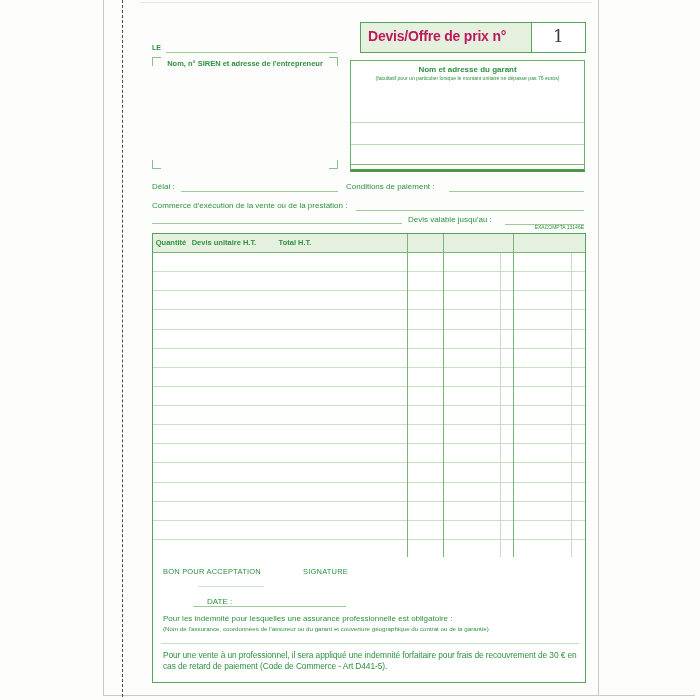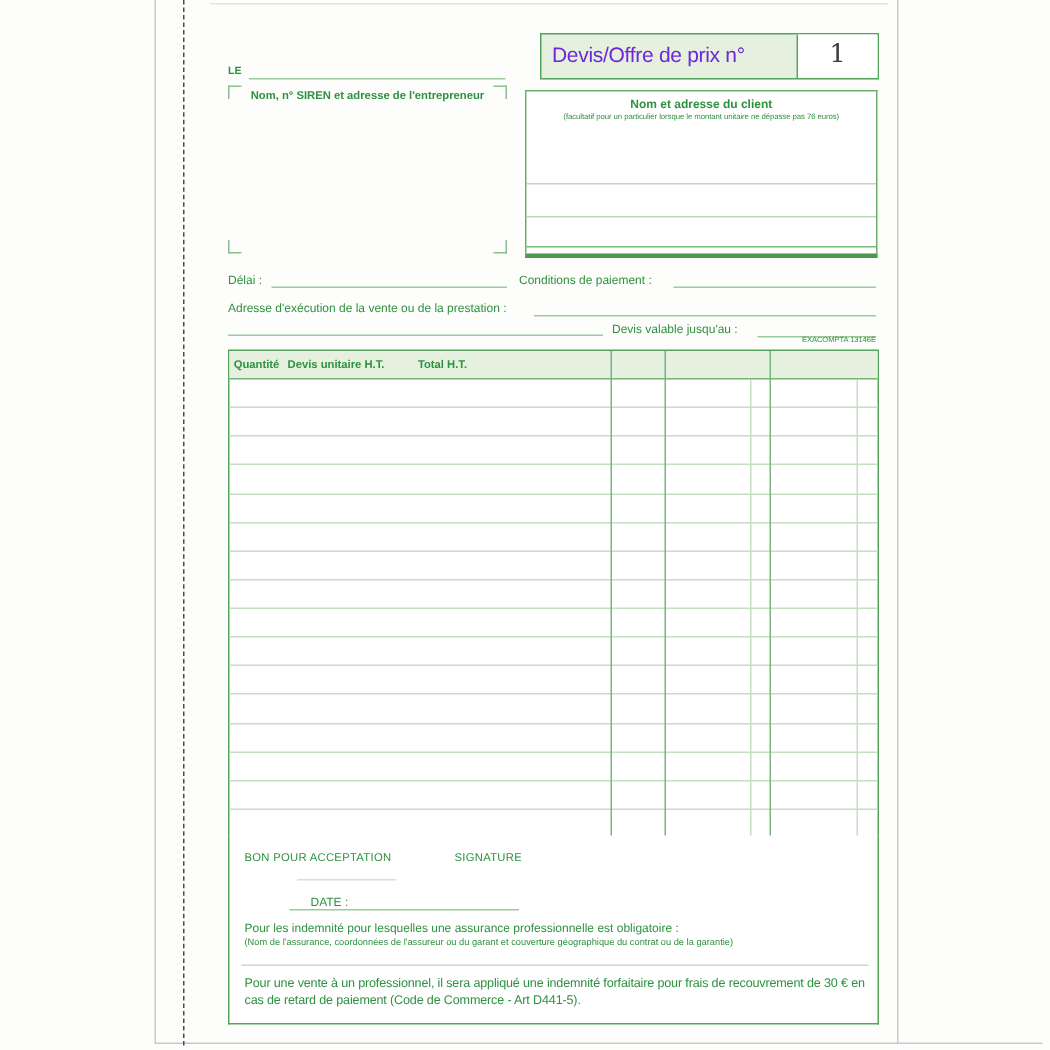--- a/index.html
+++ b/index.html
@@ -14,22 +14,22 @@
   .wline{border-bottom:1px solid var(--green-line,#9ccb99);}
   .mini-line{border-bottom:1px solid #cfe4cc;}
   
   .corner{width:8px;height:8px;}
   .c-tl{border-top:1px solid #8cbd8c;border-left:1px solid #8cbd8c;}
   .c-tr{border-top:1px solid #8cbd8c;border-right:1px solid #8cbd8c;}
   .c-bl{border-bottom:1px solid #8cbd8c;border-left:1px solid #8cbd8c;}
   .c-br{border-bottom:1px solid #8cbd8c;border-right:1px solid #8cbd8c;}
   
   .title-box{display:flex;border:1.5px solid var(--green-border,#55a45c);background:var(--light-fill,#e5f0de);}
-  .title-label{flex:1;font-weight:normal;font-size:14px;line-height:26px;padding-left:7px;
-               color:#6d28d9;letter-spacing:-0.2px;}
+  .title-label{flex:1;font-weight:bold;font-size:14px;line-height:26px;padding-left:7px;
+               color:#be185d;letter-spacing:-0.2px;}
   .title-num{width:53px;background:#ffffff;border-left:1.5px solid var(--green-border,#55a45c);
              text-align:center;font-family:"DejaVu Serif", serif;font-size:17px;line-height:26px;color:#3a3a3a;}
   
   .client-box{border:1px solid #6aaf6a;border-bottom:3px solid #4a9a4a;background:#fff;}
   .client-title{font-weight:bold;font-size:8px;text-align:center;margin-top:4px;}
   .client-sub{font-size:5.2px;text-align:center;margin-top:1px;letter-spacing:-0.05px;white-space:nowrap;}
   .client-line{position:absolute;left:0;right:0;height:0;border-top:1px solid #bcd9b8;}
   .client-line.dark{border-top:1px solid #7ab87a;}
   
   .lbl{font-size:8px;white-space:nowrap;}
@@ -76,33 +76,33 @@
   <span class="abs lbl-small" style="left:152px;top:44px;">LE</span>
   <div class="abs wline" style="left:166px;top:44px;width:171px;height:8px;"></div>
 
   <div class="abs corner c-tl" style="left:152px;top:57px;"></div>
   <div class="abs corner c-tr" style="left:329px;top:57px;"></div>
   <div class="abs corner c-bl" style="left:152px;top:160px;"></div>
   <div class="abs corner c-br" style="left:329px;top:160px;"></div>
   <div class="abs lbl-small" style="left:152px;top:59px;width:186px;text-align:center;font-size:7.5px;">Nom, n° SIREN et adresse de l'entrepreneur</div>
 
   <div class="abs client-box" style="left:350px;top:60px;width:233px;height:108px;">
-    <div class="client-title">Nom et adresse du client</div>
+    <div class="client-title">Nom et adresse du garant</div>
     <div class="client-sub">(facultatif pour un particulier lorsque le montant unitaire ne dépasse pas 76 euros)</div>
     <div class="client-line" style="top:61px;"></div>
     <div class="client-line" style="top:83px;"></div>
     <div class="client-line dark" style="top:103px;"></div>
   </div>
 
   <span class="abs lbl" style="left:152px;top:182px;">Délai :</span>
   <div class="abs wline" style="left:181px;top:182px;width:157px;height:9px;"></div>
   <span class="abs lbl" style="left:346px;top:182px;">Conditions de paiement :</span>
   <div class="abs wline" style="left:449px;top:182px;width:135px;height:9px;"></div>
 
-  <span class="abs lbl" style="left:152px;top:201px;">Adresse d'exécution de la vente ou de la prestation :</span>
+  <span class="abs lbl" style="left:152px;top:201px;">Commerce d'exécution de la vente ou de la prestation :</span>
   <div class="abs wline" style="left:356px;top:201px;width:228px;height:9px;"></div>
 
   <div class="abs wline" style="left:152px;top:214px;width:250px;height:9px;"></div>
   <span class="abs lbl" style="left:408px;top:215px;">Devis valable jusqu'au :</span>
   <div class="abs wline" style="left:505px;top:215px;width:79px;height:9px;"></div>
   <div class="abs tiny" style="left:504px;top:224px;width:80px;text-align:right;">EXACOMPTA 13146E</div>
 
   <div class="abs dtable" style="left:152px;top:233px;width:432px;height:324px;">
     <div class="thead">
       <div class="th" style="width:36px;">Quantité</div>

